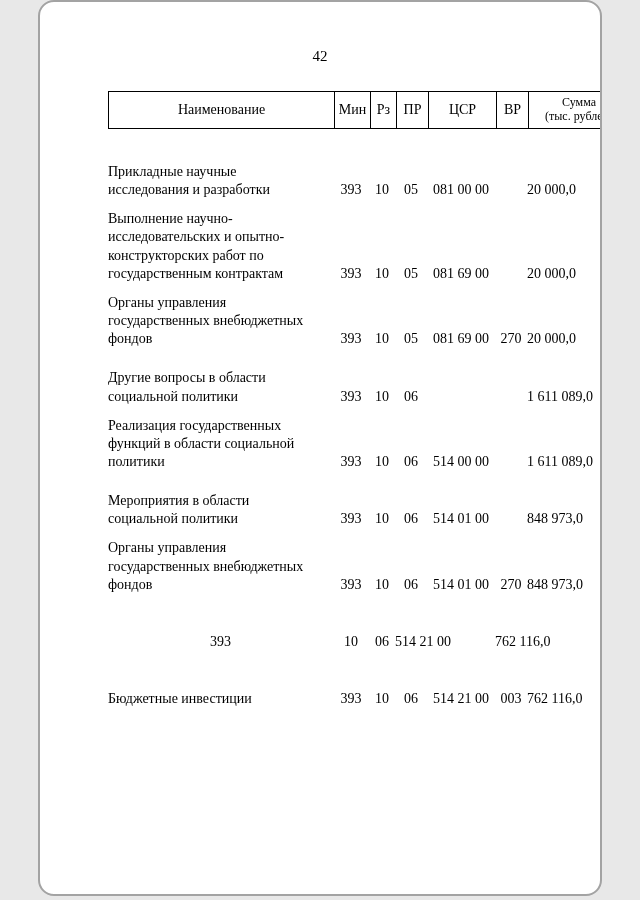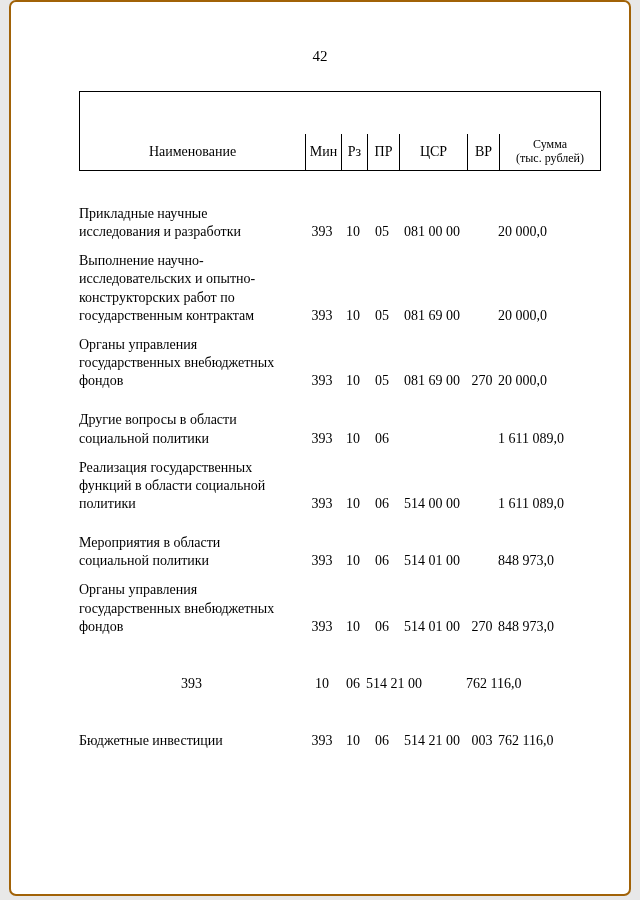--- a/index.html
+++ b/index.html
@@ -2,26 +2,26 @@
 <html><head>
 <meta charset="utf-8">
 <style>
   html, body {
     margin: 0;
     padding: 0;
     background: #e8e8e8;
   }
   .page {
     position: relative;
-    width: 622px;
+    width: 564px;
     height: 896px;
     margin: 0 auto;
     background: #ffffff;
-    border: 2px solid #a16207;
-    border-radius: 7px;
+    border: 2px solid #a3a3a3;
+    border-radius: 16px;
     font-family: "Liberation Serif", "DejaVu Serif", serif;
     color: #000000;
     box-sizing: border-box;
     overflow: hidden;
   }
   .page-number {
     margin-top: 46px;
     text-align: center;
     font-size: 15px;
   }
@@ -41,21 +41,20 @@
   .thead .cell {
     display: flex;
     flex-direction: column;
     justify-content: center;
     align-items: center;
     text-align: left;
     font-size: 14px;
     min-height: 36px;
     box-sizing: border-box;
     line-height: 1.15;
-    margin-top: 42px;
   }
   .thead .cell + .cell {
     border-left: 1px solid #000000;
   }
   .thead .sum-head {
     font-size: 12px;
   }
   .tbody {
     margin-top: 24px;
   }

